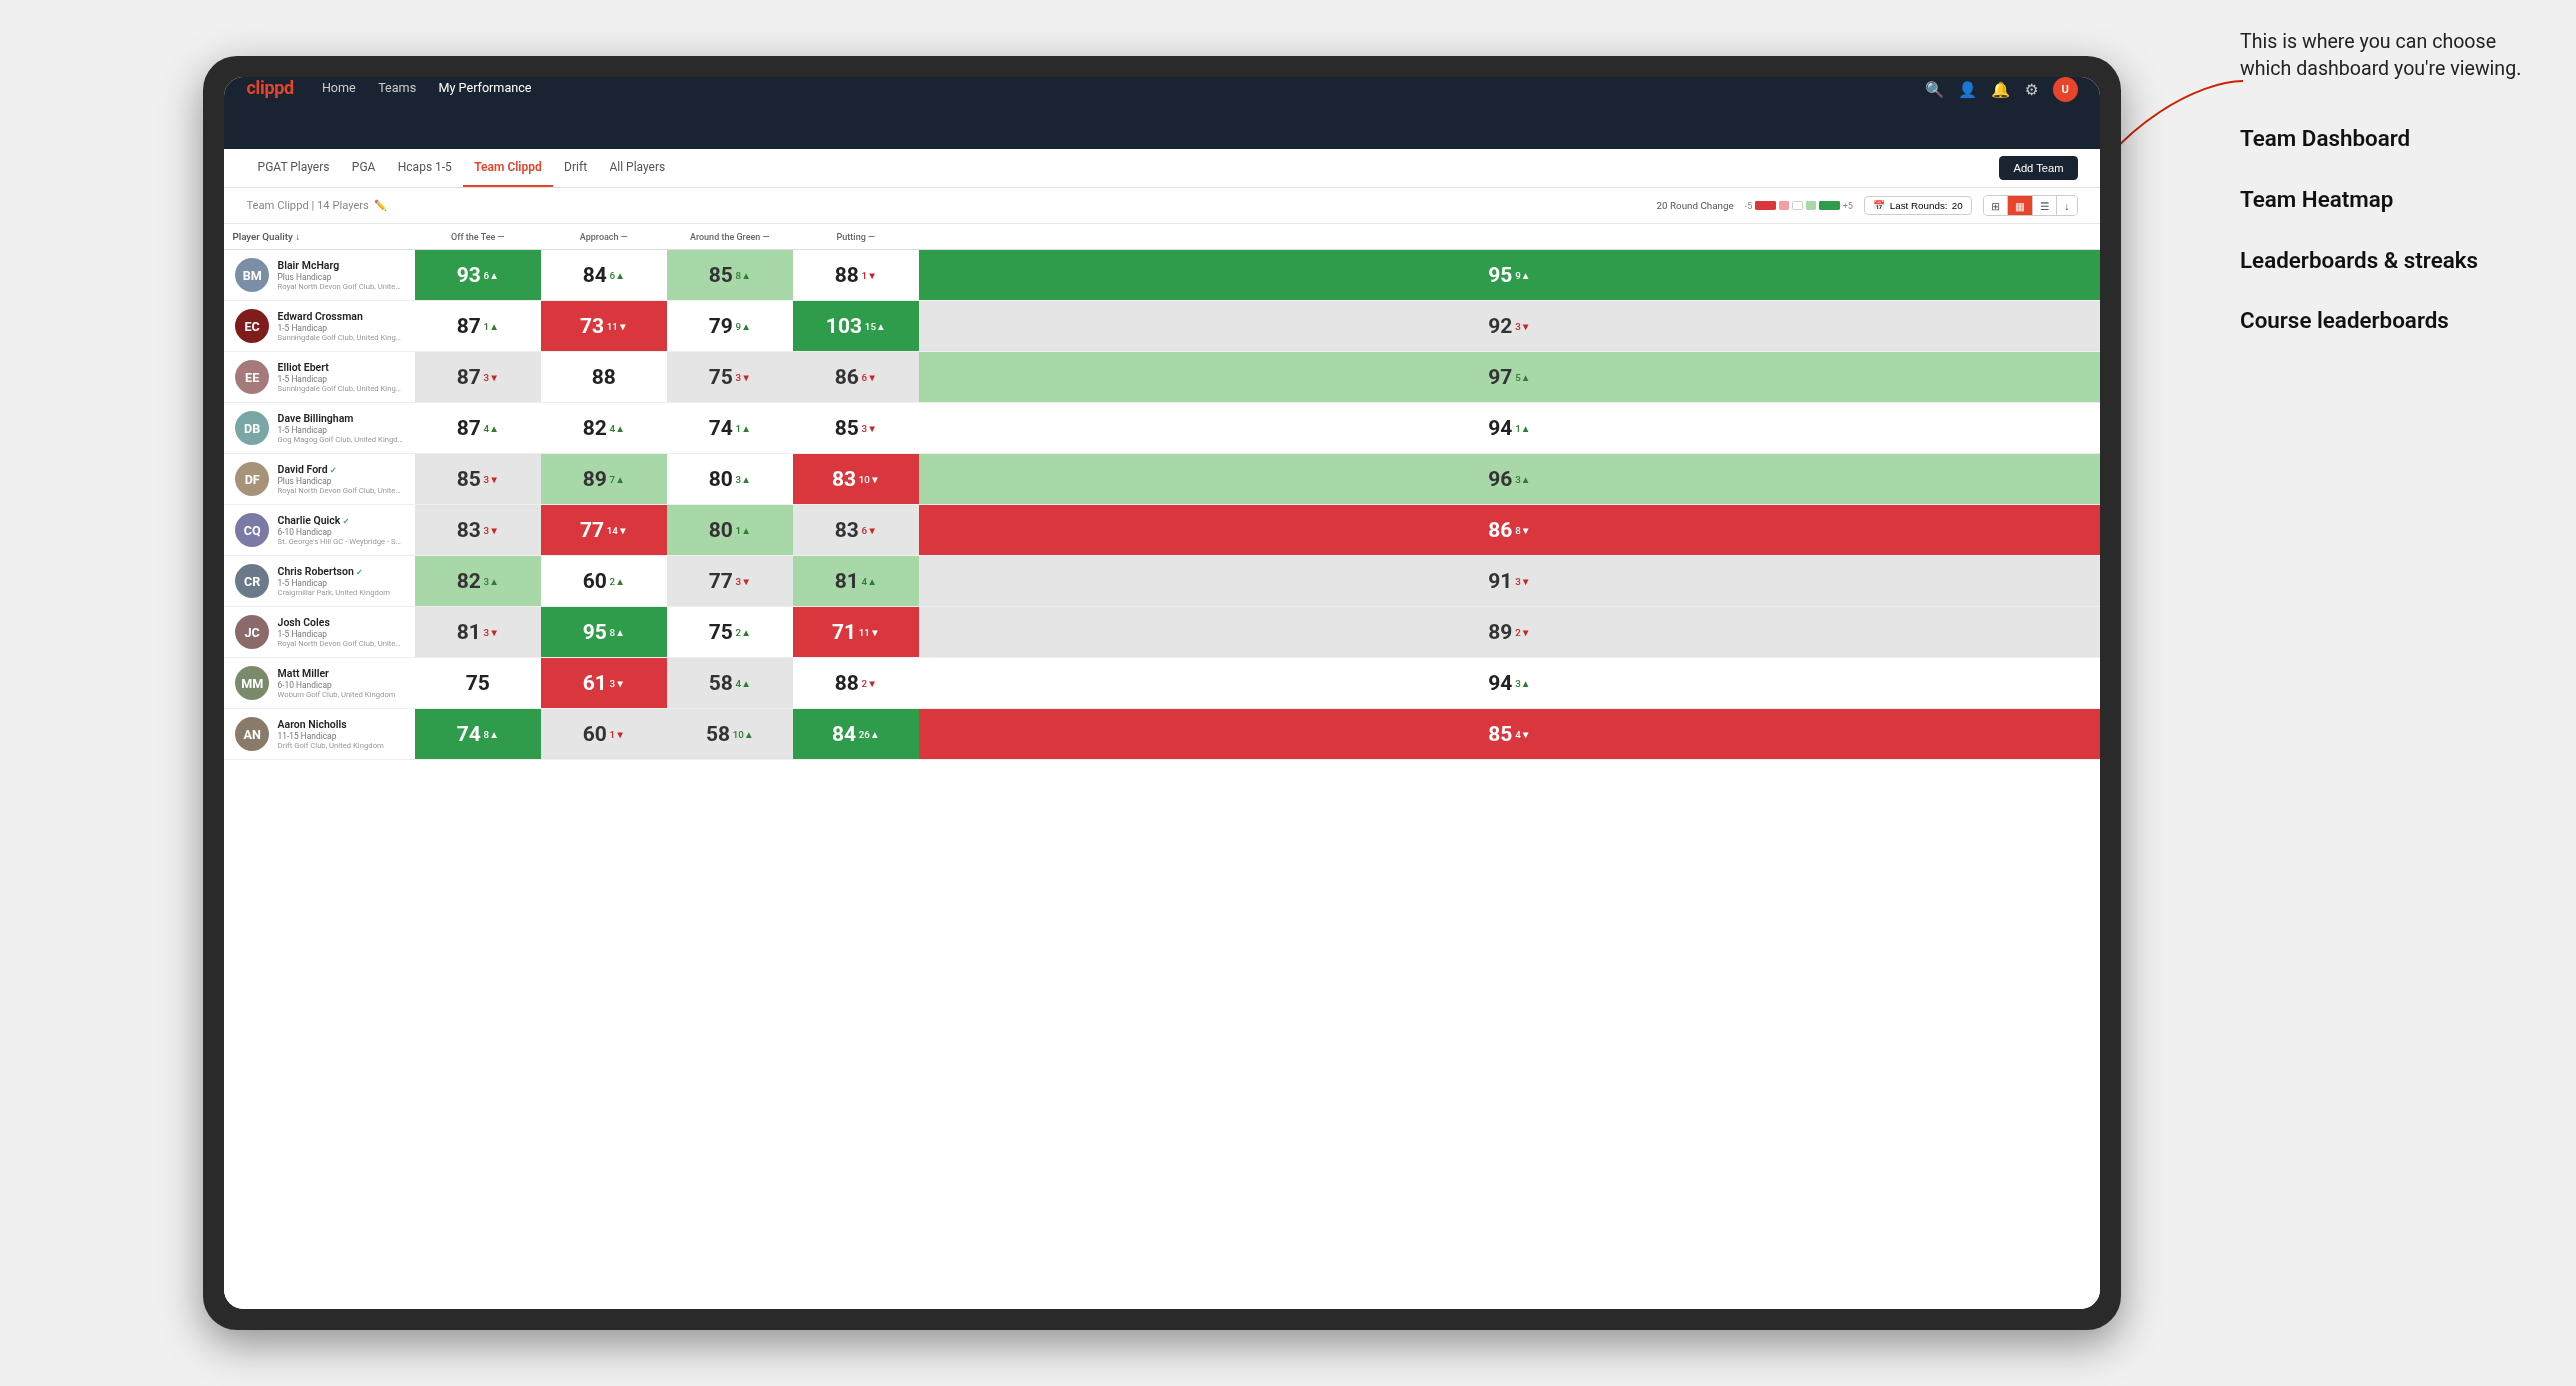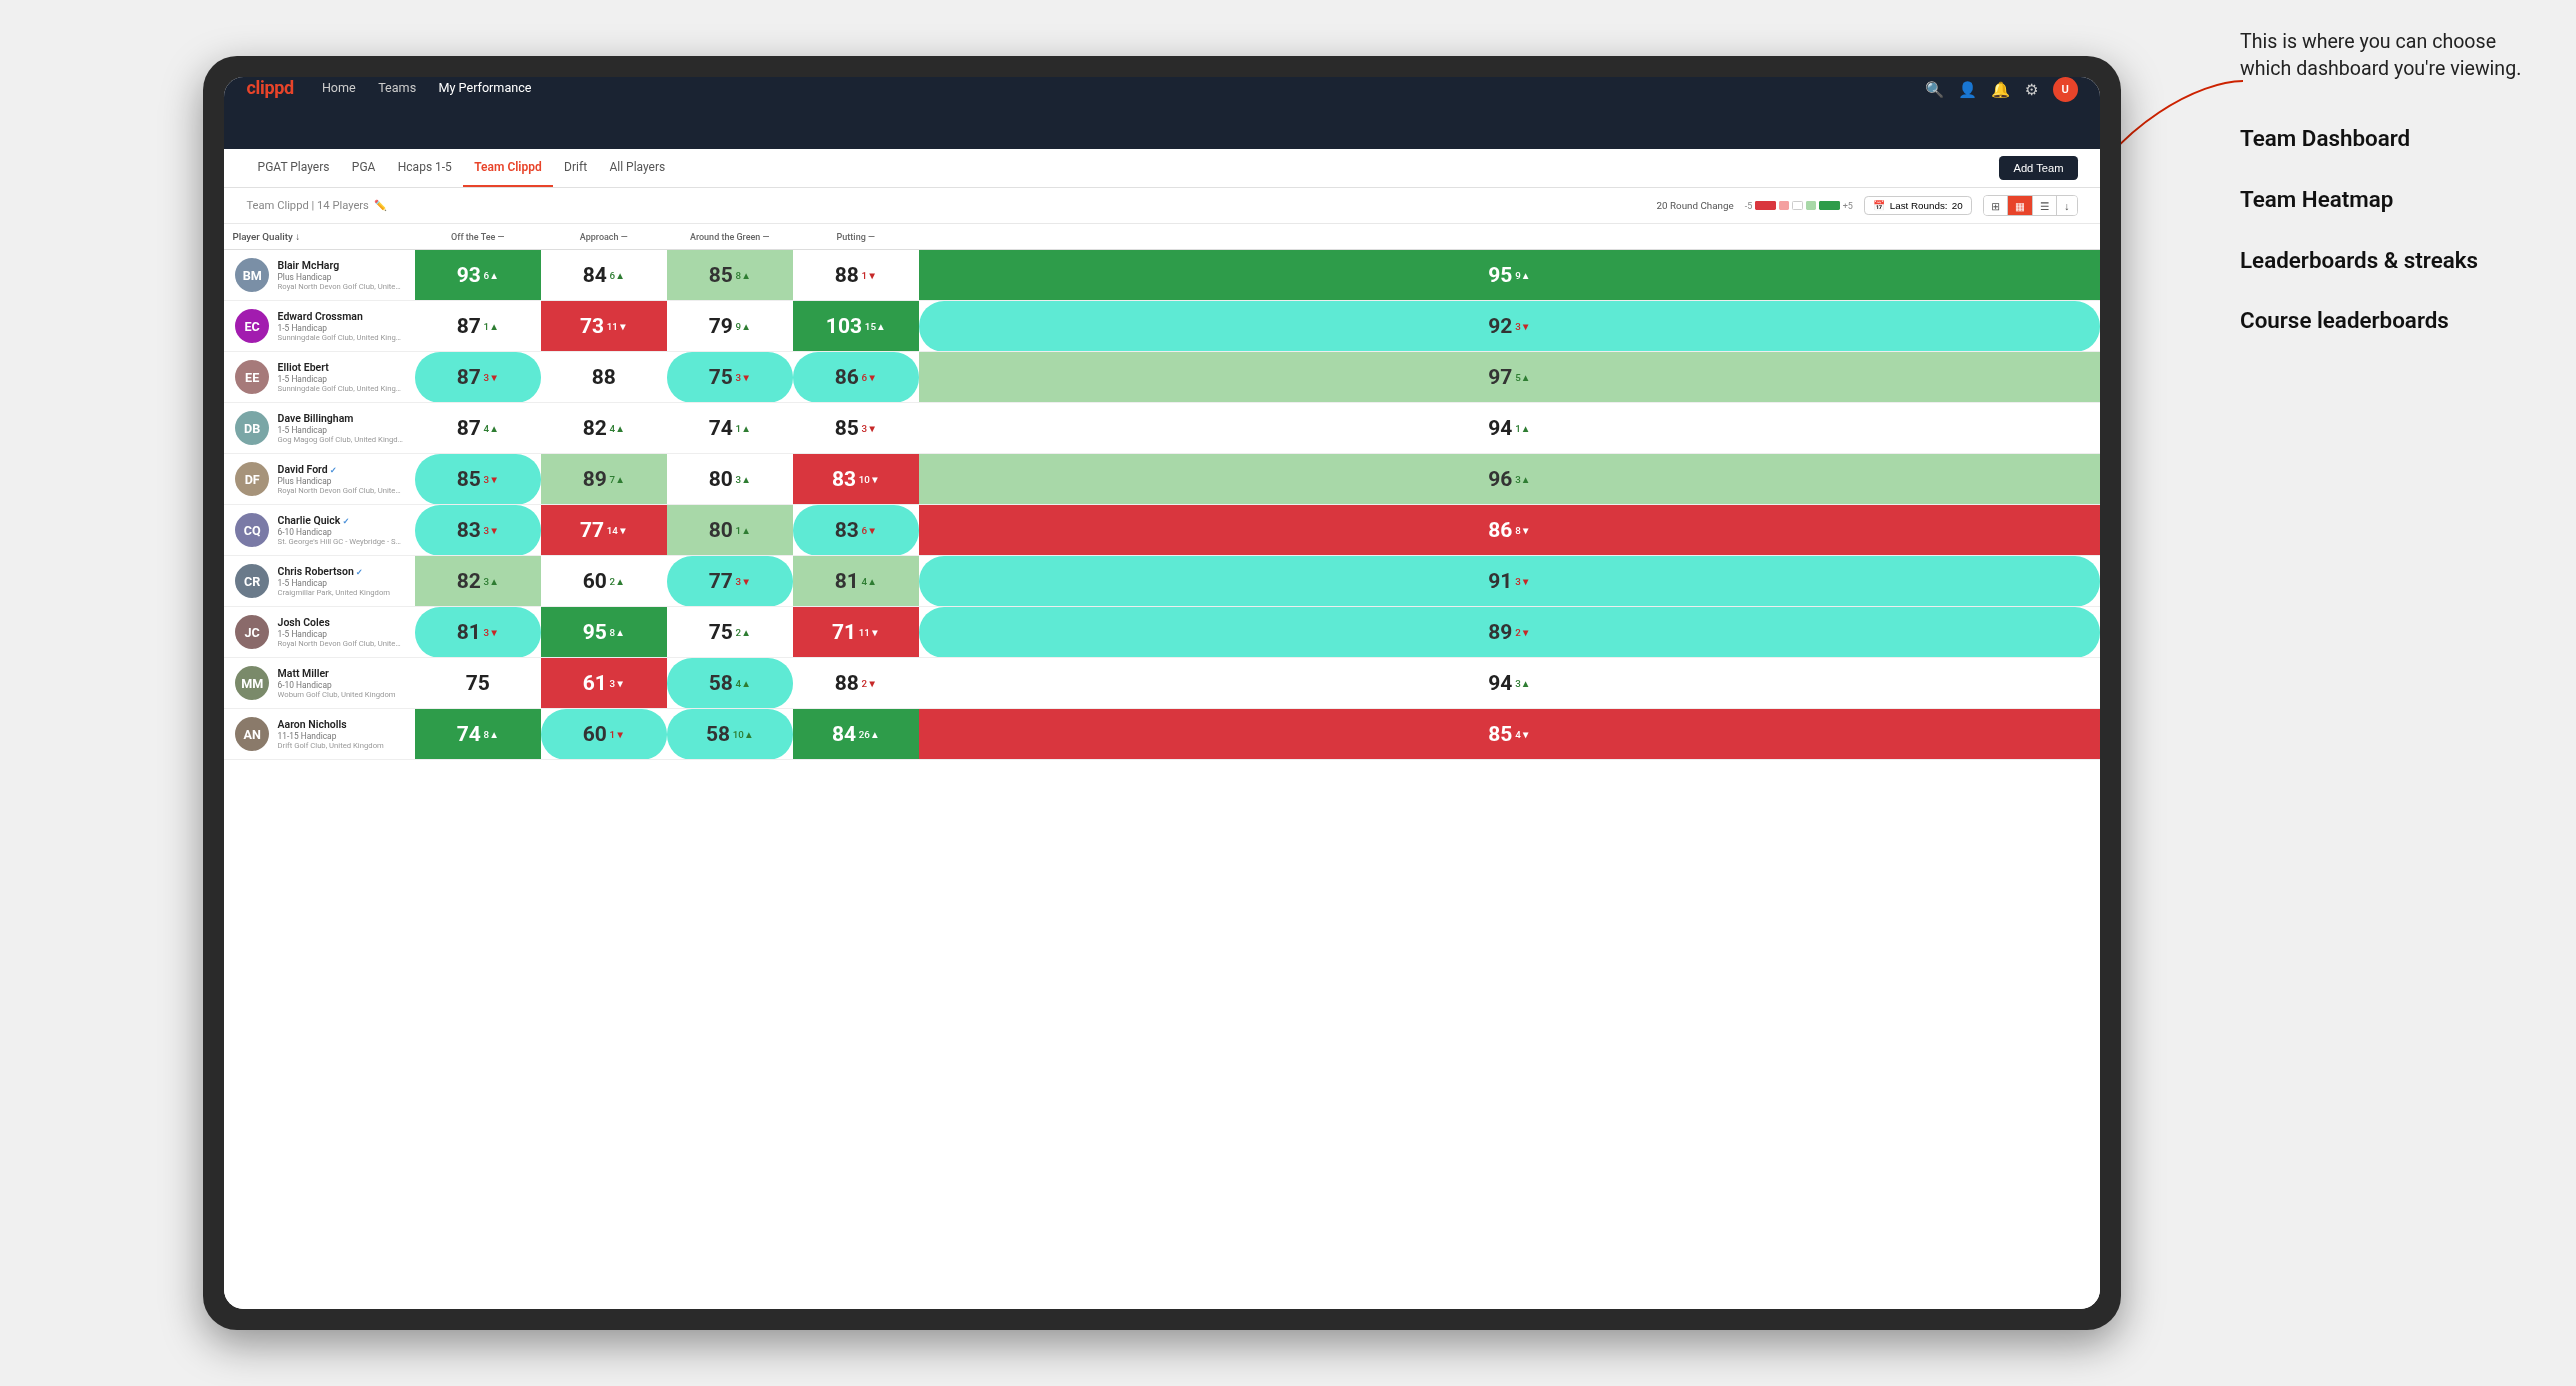--- a/index.html
+++ b/index.html
@@ -335,21 +335,21 @@
       font-weight: 500;
       display: flex;
       align-items: center;
       gap: 0.7px;
     }
 
     
     .bg-green-dark { background-color: #2e9c4a; }
     .bg-green-light { background-color: #a8d8a8; }
     .bg-red-dark { background-color: #d9363e; }
-    .bg-red-light { background-color: #5eead4; border-radius: 25px; }
+    .bg-red-light { background-color: #e5e5e5; }
     .bg-white { background-color: #fff; }
     .bg-green-dark .score-main,
     .bg-green-dark .score-change { color: #fff; }
     .bg-green-light .score-main,
     .bg-green-light .score-change { color: #333; }
     .bg-red-dark .score-main,
     .bg-red-dark .score-change { color: #fff; }
     .bg-red-light .score-main,
     .bg-red-light .score-change { color: #333; }
   </style>
@@ -499,21 +499,21 @@
               <td class="score-cell bg-green-dark">
                 <div class="score-box">
                   <span class="score-main">95</span>
                   <span class="score-change" style="color: rgb(255, 255, 255);">9▲</span>
                 </div>
               </td>
             </tr>
             <tr>
               <td>
                 <div class="player-cell">
-                  <div class="player-avatar" style="background: #a21caf;">EC</div>
+                  <div class="player-avatar" style="background: #7f1d1d;">EC</div>
                   <div class="player-info">
                     <div class="player-name">Edward Crossman</div>
                     <div class="player-hcap">1-5 Handicap</div>
                     <div class="player-club">Sunningdale Golf Club, United Kingdom</div>
                   </div>
                 </div>
               </td>
               <td class="score-cell bg-white">
                 <div class="score-box">
                   <span class="score-main">87</span>

